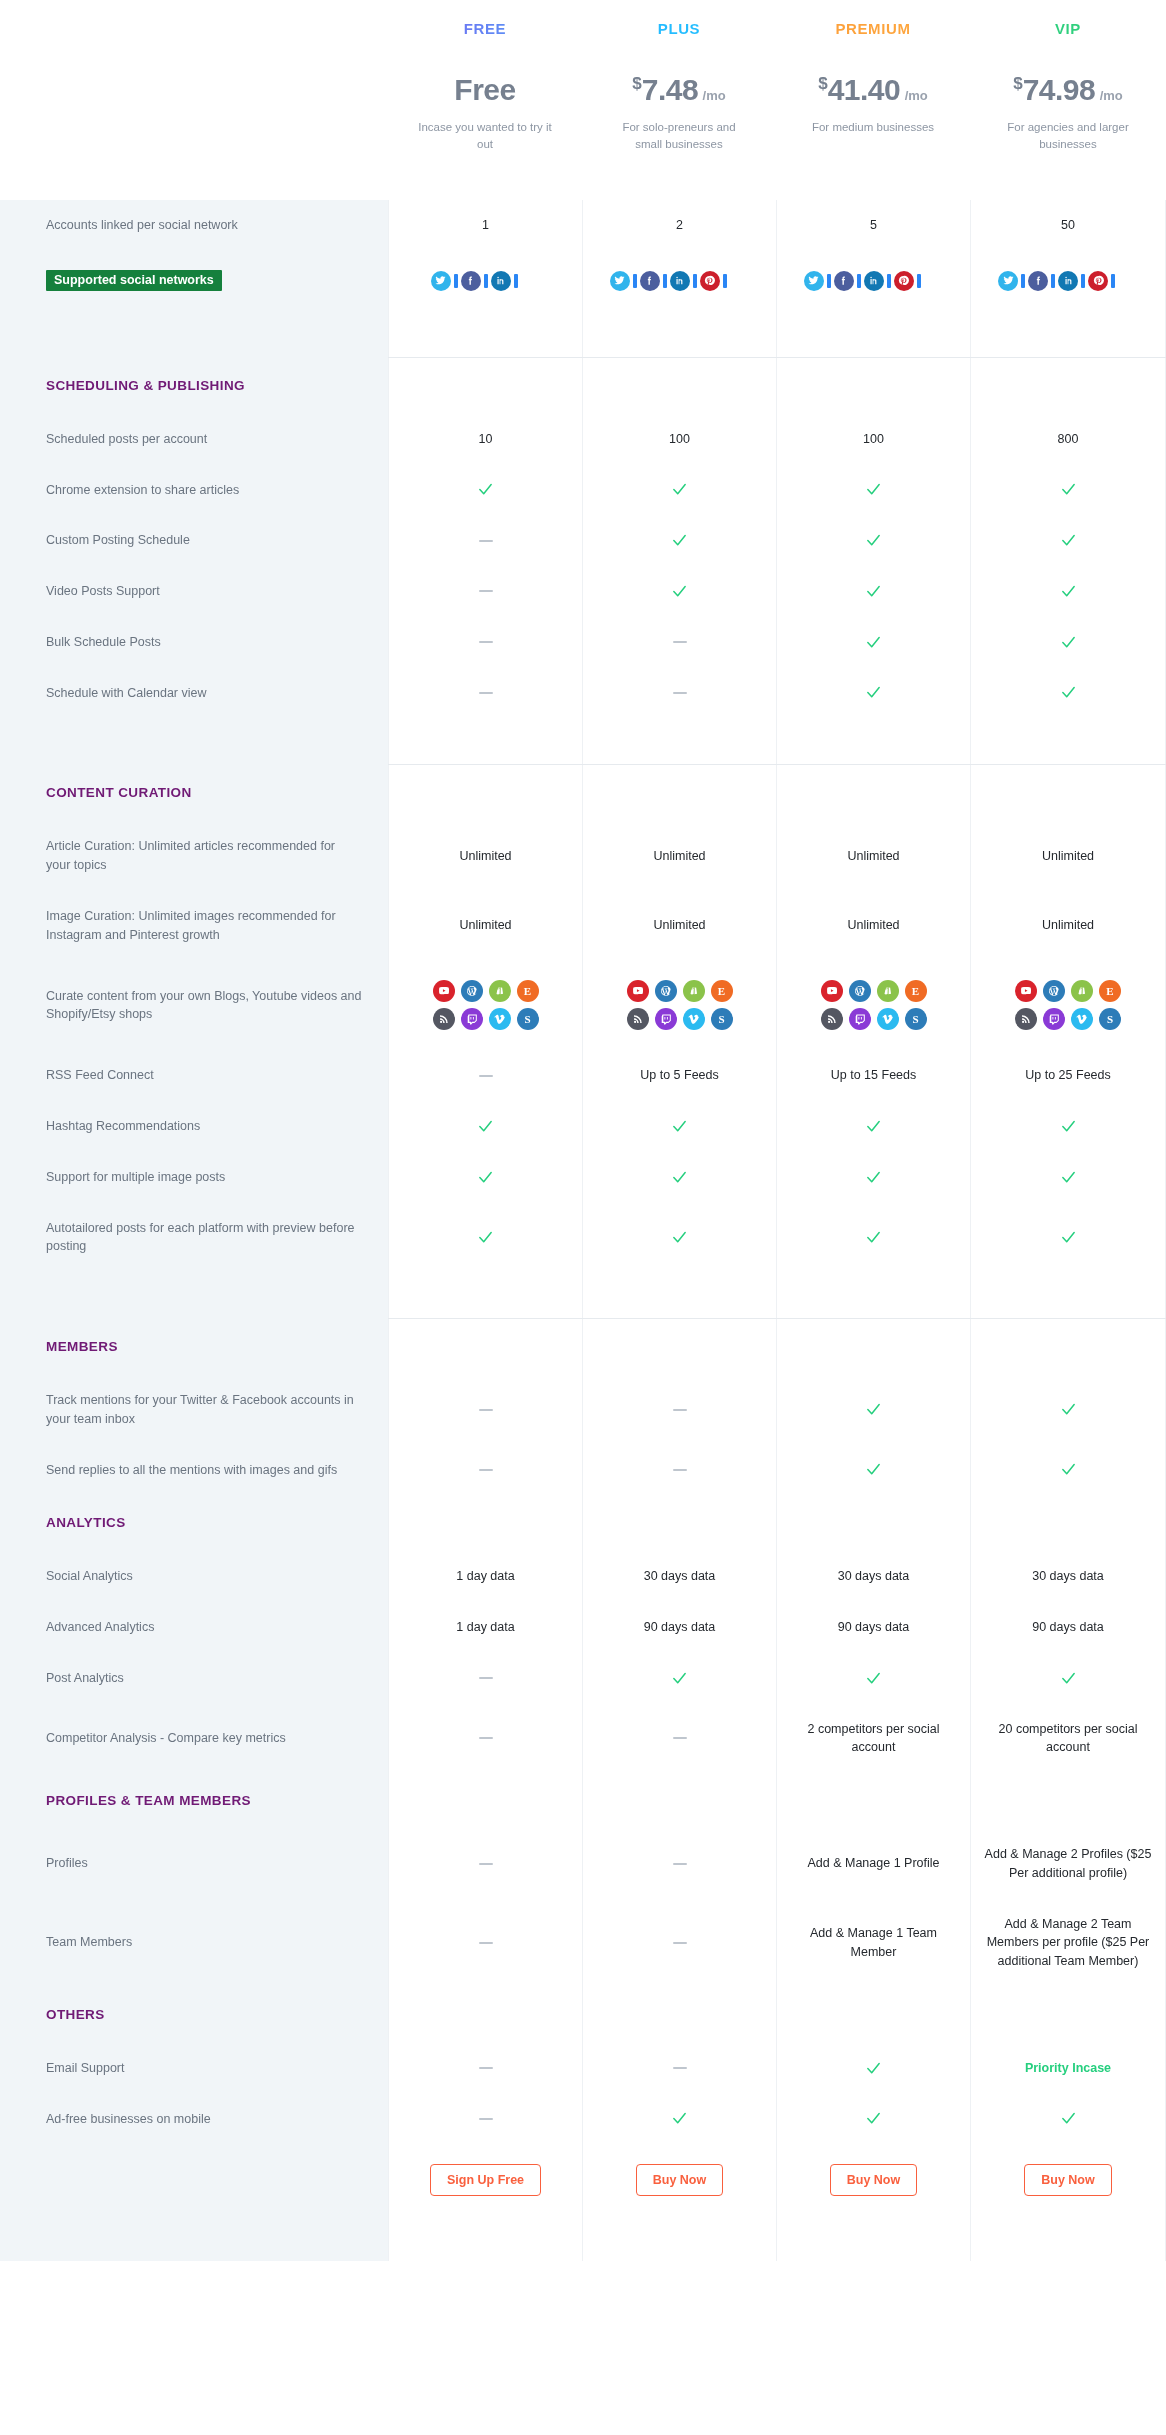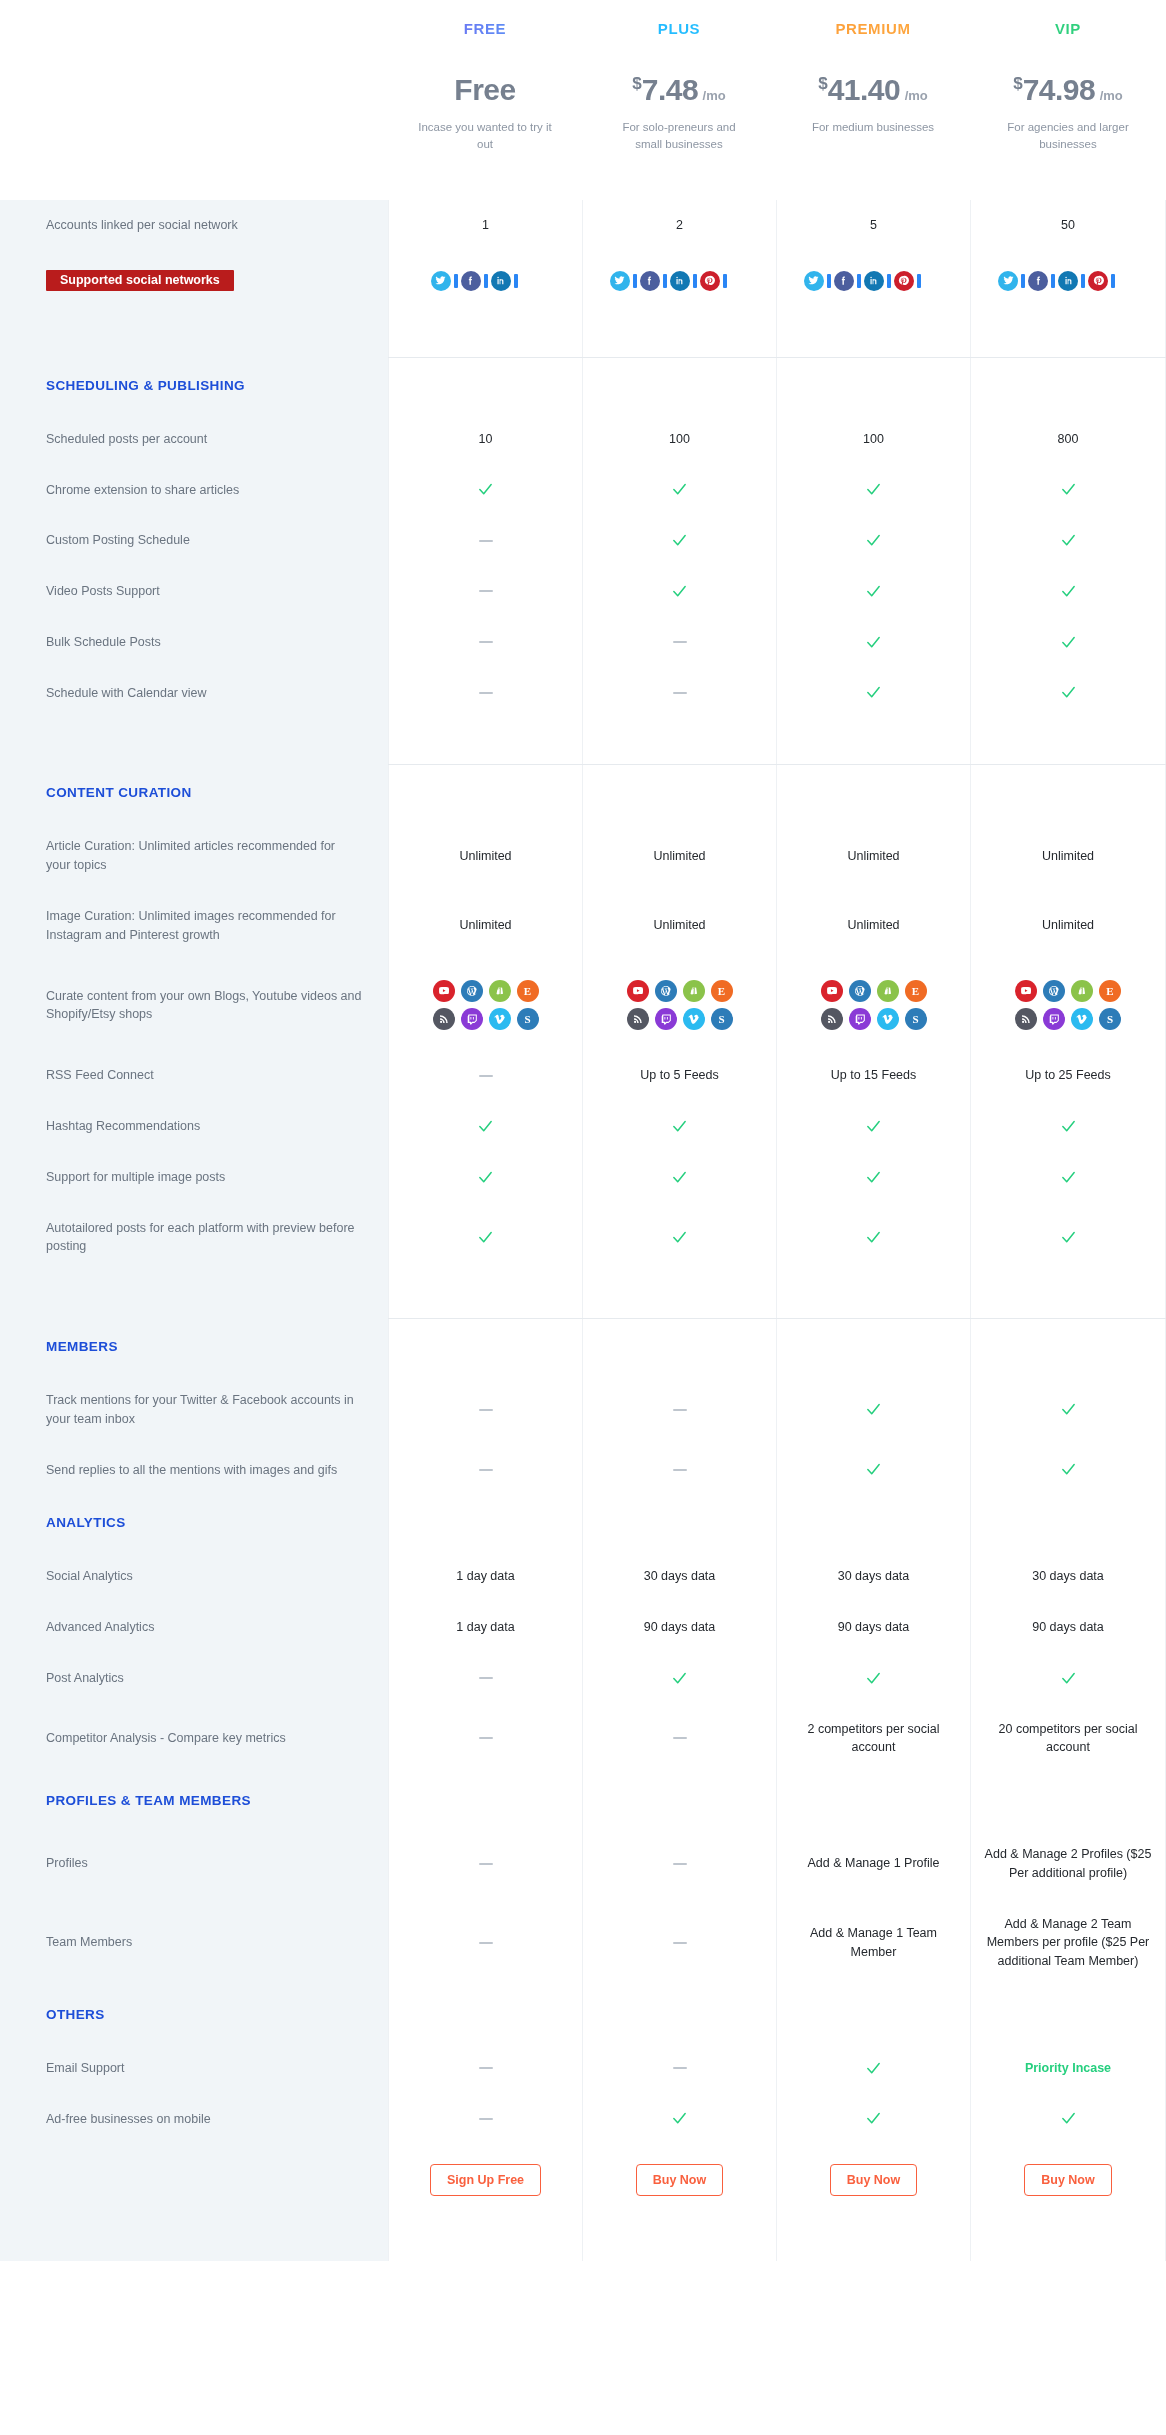--- a/index.html
+++ b/index.html
@@ -83,21 +83,21 @@
     font-size: 12.5px;
     color: #6a7480;
     line-height: 1.5;
     height: 100%;
     display: flex;
     align-items: center;
   }
   .row.section .label-cell {
     font-size: 13.5px;
     font-weight: bold;
-    color: #1d4ed8;
+    color: #701a75;
     letter-spacing: .4px;
   }
   .row.spacer-row .label-cell { background: #f1f5f8; }
   .val {
     text-align: center;
     font-size: 12.5px;
     color: #25292e;
     line-height: 1.5;
     padding: 16px 10px;
     height: 100%;
@@ -116,24 +116,24 @@
     border-radius: 1px;
   }
   .check {
     width: 17px; height: 17px;
     display: inline-block;
   }
   .priority { color: #25cf7e; font-weight: bold; font-size: 12.5px; }
 
   
   .sel {
-    background: #b91c1c;
+    background: #15803d;
     color: #ffffff;
     font-weight: bold;
-    padding: 1px 14px;
+    padding: 1px 8px;
     border-radius: 1px;
   }
 
   
   .soc-strip { display: flex; align-items: center; gap: 3px; justify-content: center; }
   .soc {
     width: 20px; height: 20px; border-radius: 50%;
     display: flex; align-items: center; justify-content: center;
     color: #fff;
   }

